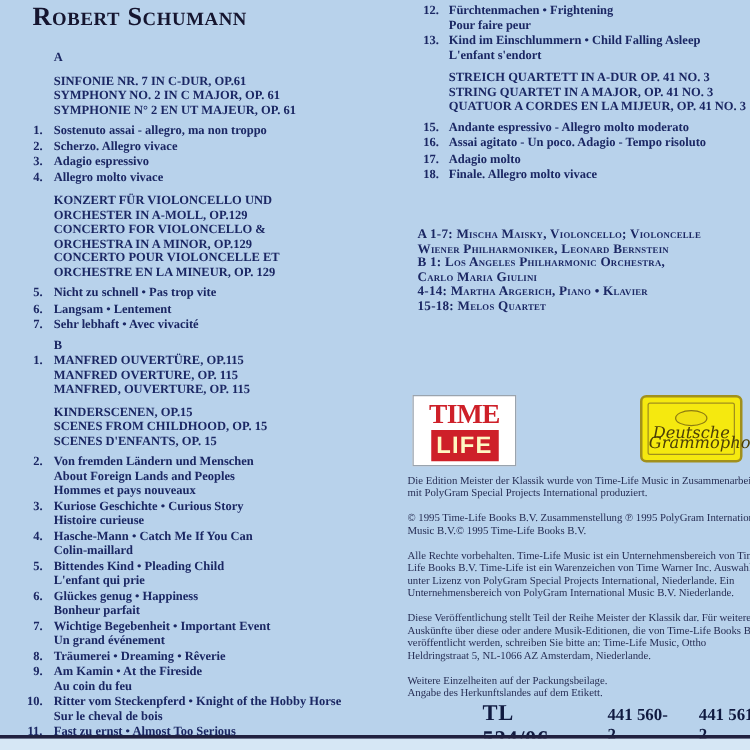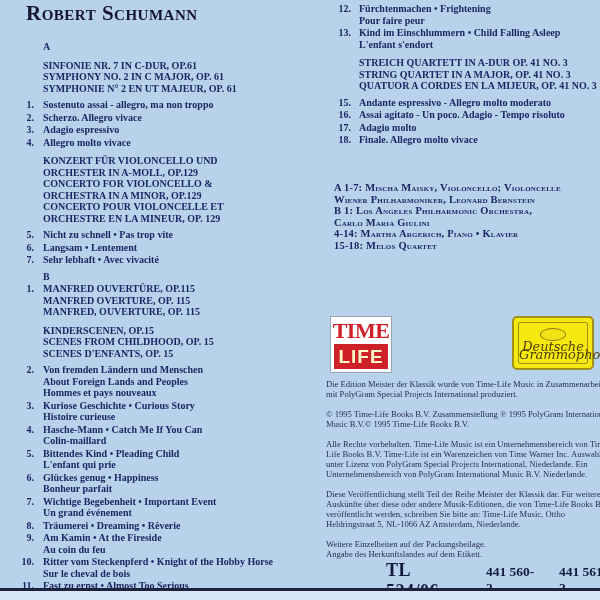--- a/index.html
+++ b/index.html
@@ -20,21 +20,21 @@
   .lines{margin-left:9px;}
   #col-right .lines{margin-left:8px;}
   .row.heading{margin-top:7px;margin-bottom:5px;}
   .row.label{margin-top:5px;margin-bottom:1px;}
   .row.track{margin-top:1px;}
   
   #credits{position:absolute;left:10px;top:180px;font-size:10.5px;font-weight:bold;
         line-height:11.6px;font-variant:small-caps;letter-spacing:.2px;}
   
   #logos{position:absolute;left:6px;top:314px;width:280px;display:flex;align-items:flex-start;}
-  #tl-logo{width:62px;height:57px;background:#ffffff;border:1px solid #9aa4ae;
+  #tl-logo{width:83px;height:57px;background:#ffffff;border:1px solid #9aa4ae;
         box-sizing:border-box;text-align:center;padding-top:1px;}
   #tl-time{color:#ce2029;font-size:22px;font-weight:bold;line-height:26px;letter-spacing:-.5px;
         font-family:"Liberation Serif",serif;}
   #tl-life{margin:0 auto;width:54px;height:25px;background:#ce2029;color:#fef9c3;
         font-family:"Liberation Sans",sans-serif;font-weight:bold;font-size:19px;
         line-height:25px;letter-spacing:1px;}
   #dg-logo{margin-left:auto;margin-right:16px;width:82px;height:54px;background:#f5e90f;
         border:2px solid #a1901c;border-radius:5px;position:relative;box-sizing:border-box;}
   #dg-inner{position:absolute;left:4px;top:4px;right:4px;bottom:4px;border:1px solid #a1901c;
         border-radius:2px;}

